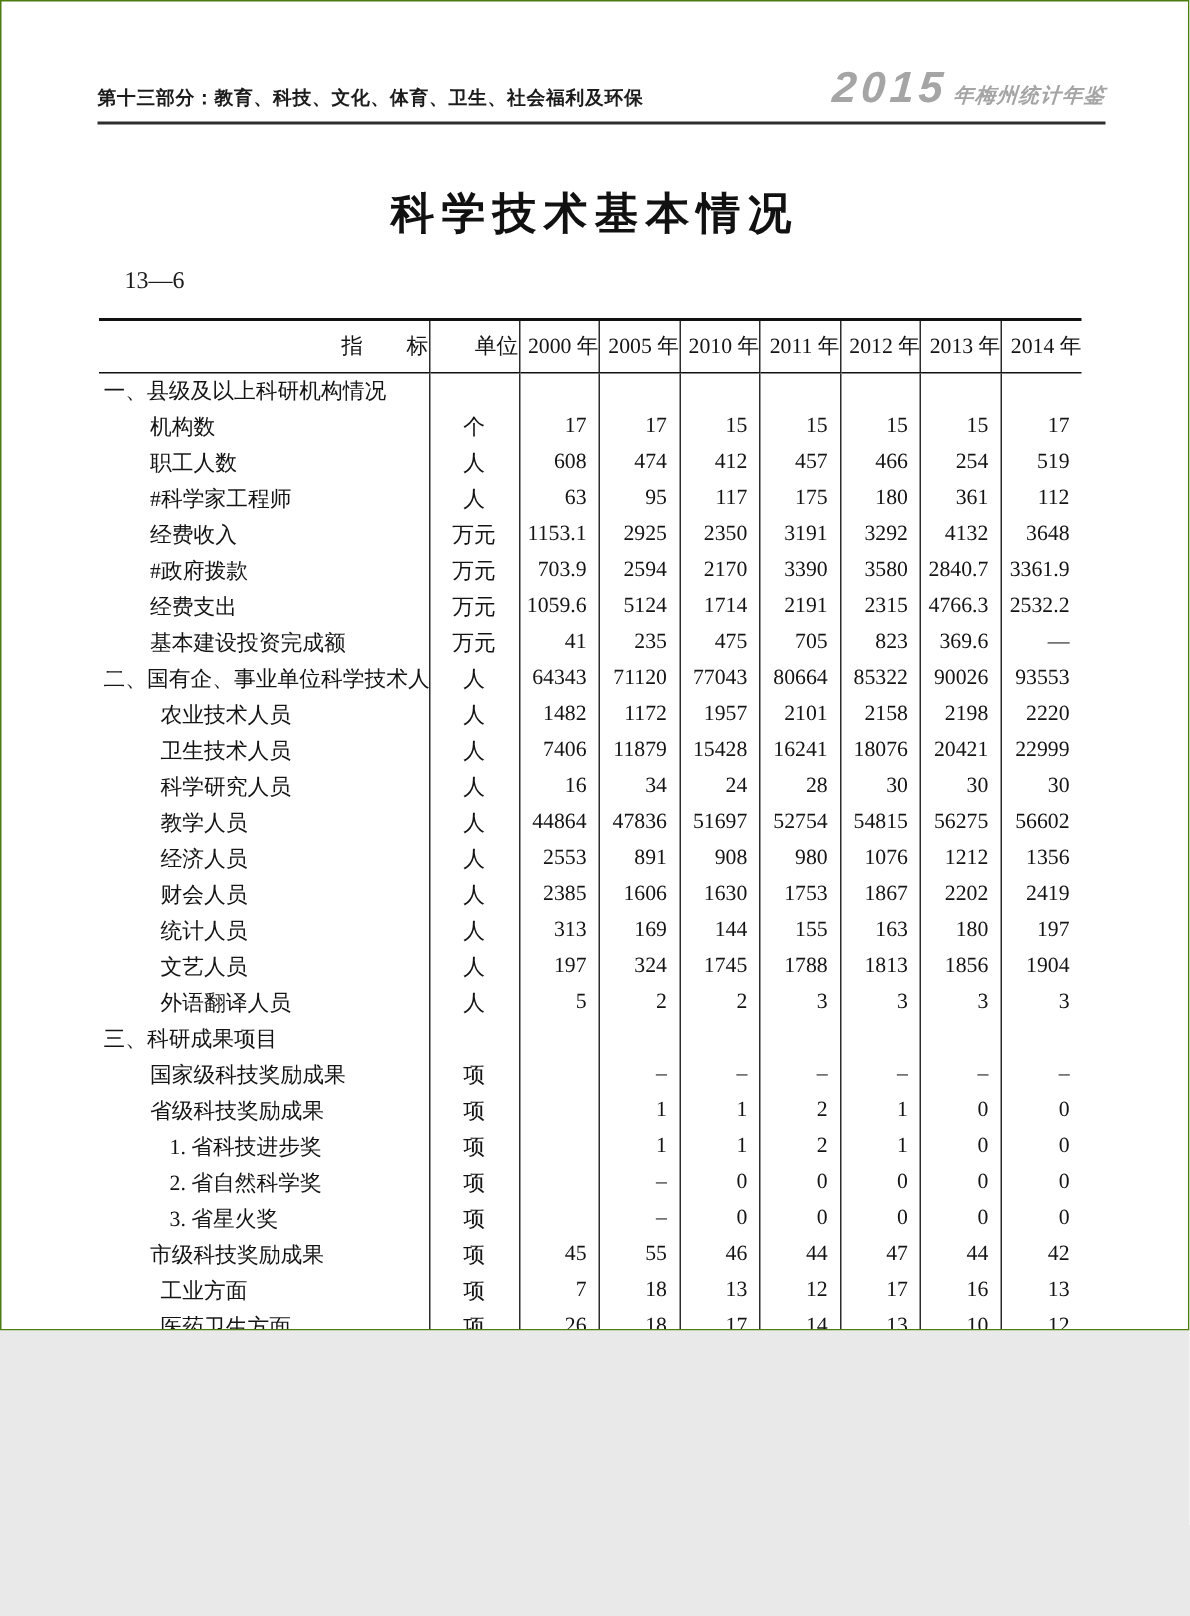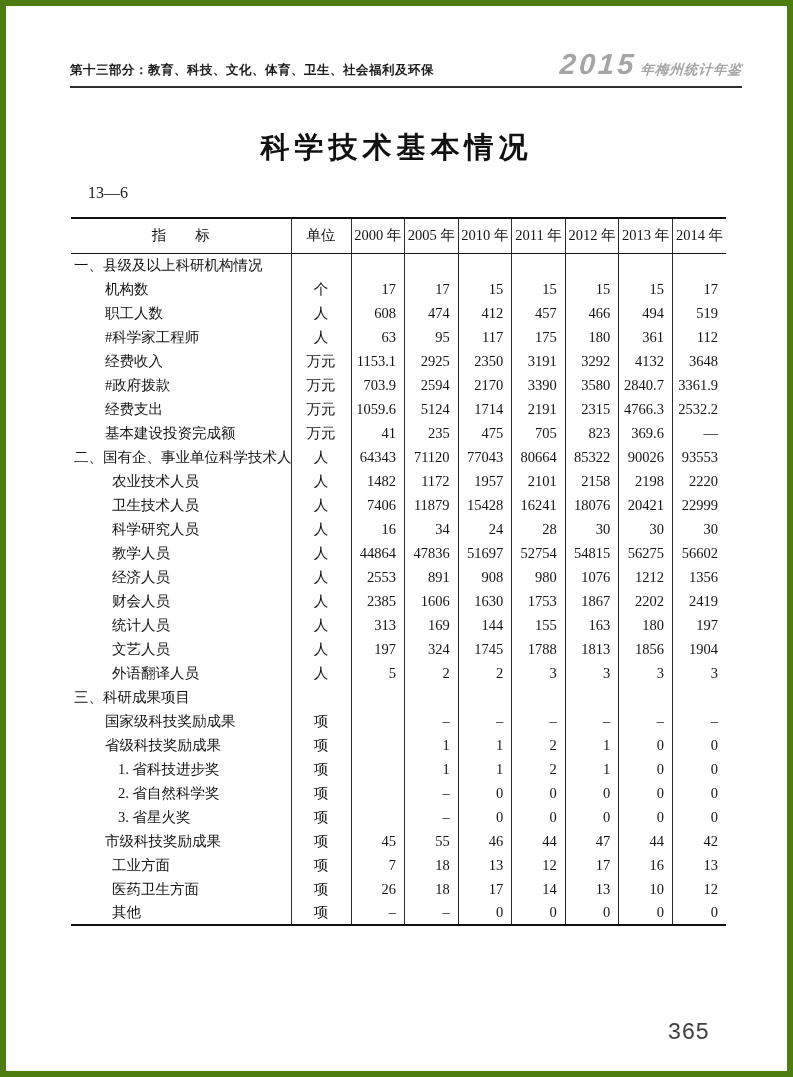--- a/index.html
+++ b/index.html
@@ -1,19 +1,19 @@
 <!DOCTYPE html>
 <html><head>
 <meta charset="utf-8">
 <style>
   * { margin:0; padding:0; box-sizing:border-box; }
   html,body { background:#e9e9e9; }
   .page {
-    position:relative; width:793px; height:1077px; margin:0 auto;
-    background:#ffffff; border:6px solid #4d7c0f; overflow:hidden;
+    position:relative; width:793px; height:887px; margin:0 auto;
+    background:#ffffff; border:1px solid #4d7c0f; overflow:hidden;
     font-family:"Liberation Serif","DejaVu Serif",serif; color:#1a1a1a;
   }
   
   .header-bar {
     position:absolute; left:64px; top:44px; width:672px;
     display:flex; justify-content:space-between; align-items:flex-end;
     border-bottom:2px solid #2e2e2e; padding-bottom:7px;
   }
   .header-left {
     font-family:"Liberation Sans","DejaVu Sans",sans-serif;
@@ -35,21 +35,21 @@
   .table-no { position:absolute; top:178px; left:66px; font-size:16px; color:#1a1a1a;margin-left:16px; }
   
   table.stats {
     position:absolute; top:211px; left:65px; width:655px;
     border-collapse:collapse; table-layout:fixed;
     border-top:2px solid #111; border-bottom:2px solid #111;
     font-size:14.5px; color:#141414;
   }
   table.stats th {
     font-weight:normal; font-size:14.5px; height:35px;
-    border-bottom:1.5px solid #111; text-align:center; vertical-align:middle;
+    border-bottom:1.5px solid #111; text-align:right; vertical-align:middle;
   }
   table.stats td { height:24px; vertical-align:middle; }
   table.stats th + th, table.stats td + td { border-left:1px solid #2c2c2c; }
   td.label { text-align:left; white-space:nowrap; overflow:hidden; }
   td.label.i0 { padding-left:3px; }
   td.label.i1 { padding-left:34px; }
   td.label.i2 { padding-left:41px; }
   td.label.i3 { padding-left:47px; }
   td.unit { text-align:center; }
   td.num  { text-align:right; padding-right:8px; }
@@ -126,21 +126,21 @@
           <td class="num">17</td>
         </tr>
         <tr>
           <td class="label i1">职工人数</td>
           <td class="unit">人</td>
           <td class="num">608</td>
           <td class="num">474</td>
           <td class="num">412</td>
           <td class="num">457</td>
           <td class="num">466</td>
-          <td class="num">494</td>
+          <td class="num">254</td>
           <td class="num">519</td>
         </tr>
         <tr>
           <td class="label i1">#科学家工程师</td>
           <td class="unit">人</td>
           <td class="num">63</td>
           <td class="num">95</td>
           <td class="num">117</td>
           <td class="num">175</td>
           <td class="num">180</td>

